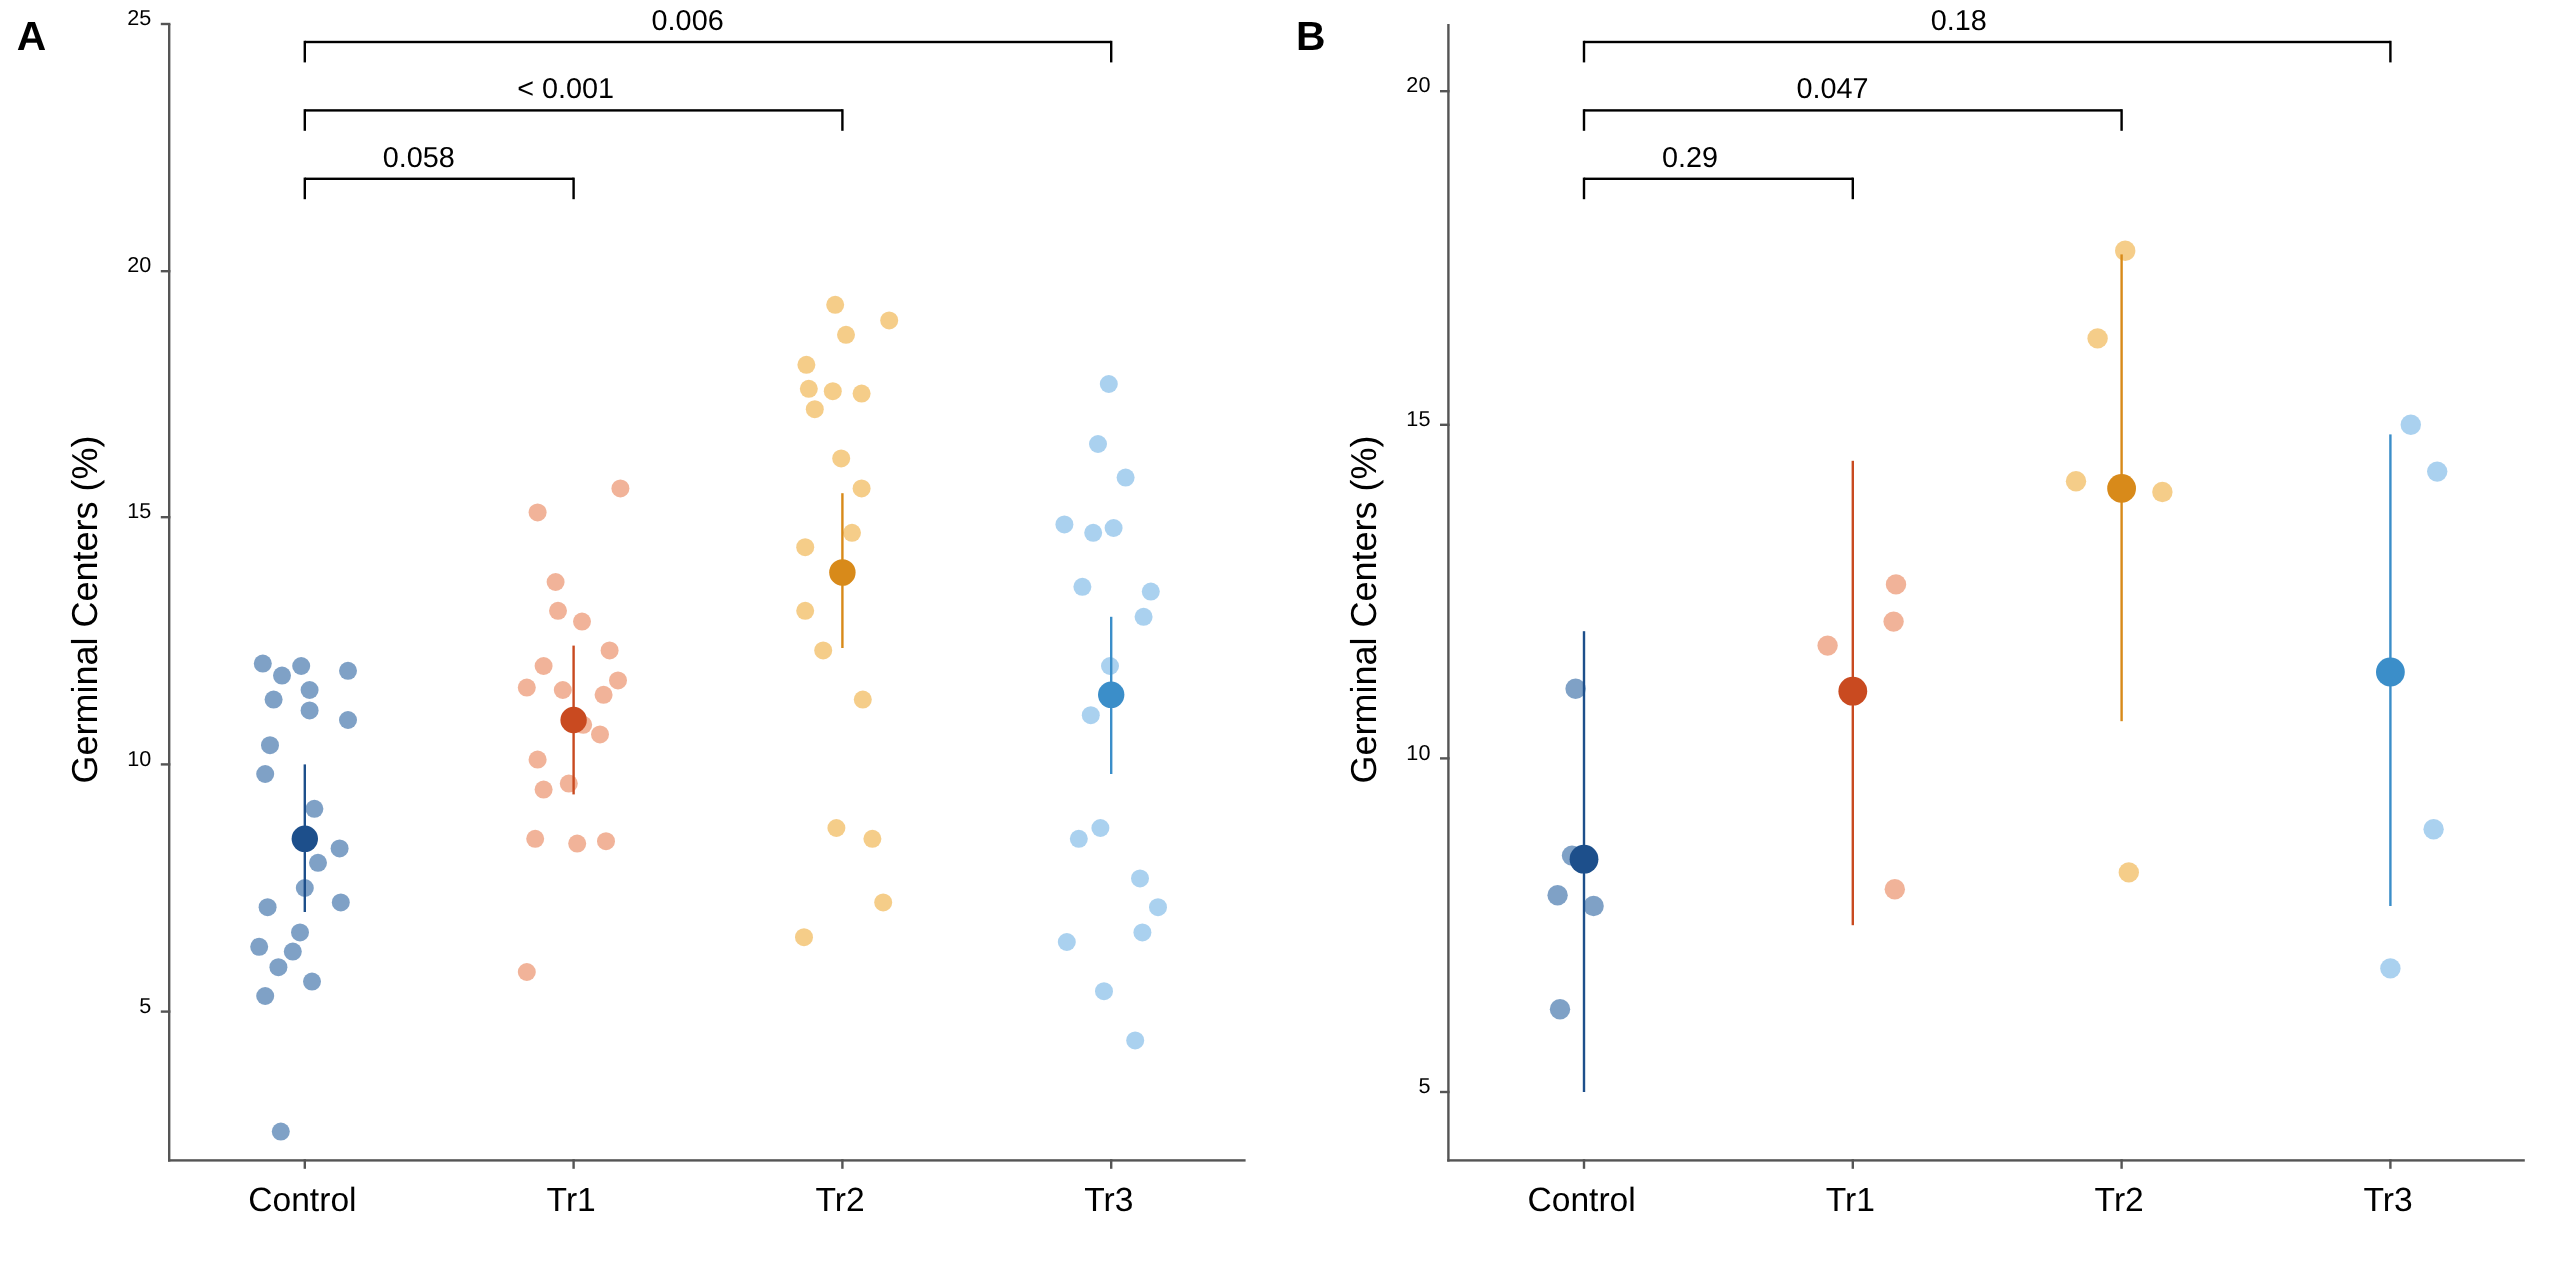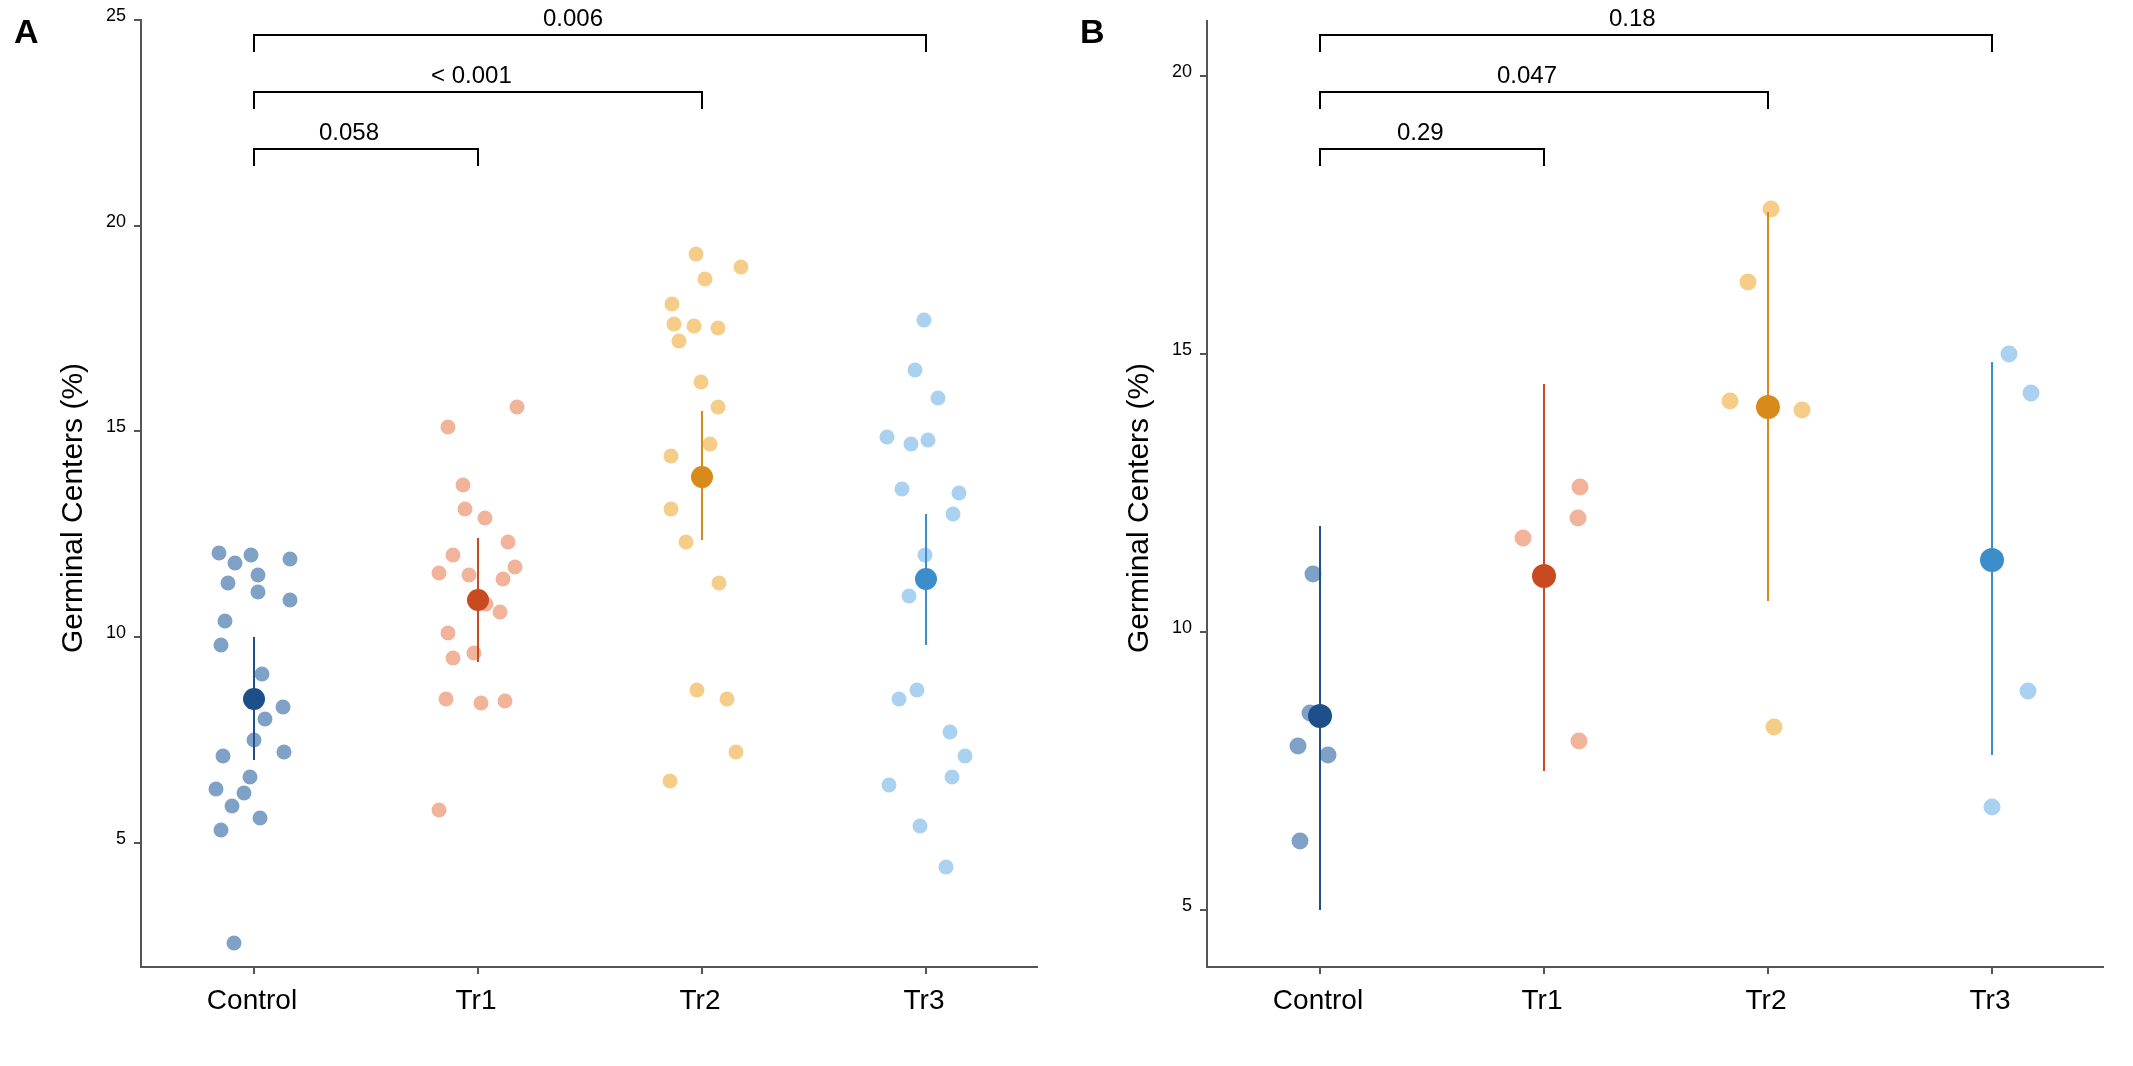--- a/index.html
+++ b/index.html
@@ -263,15 +263,15 @@
       <div class="tick-text" style="right: 940px; top: 617.118px;">10</div>
       <div class="tick-text" style="right: 940px; top: 338.882px;">15</div>
       <div class="tick-text" style="right: 940px; top: 60.6471px;">20</div>
       <div class="y-title" style="left: 55px; top: 653px;">Germinal Centers (%)</div>
       <div class="x-cat" style="left: 192px; width: 120px; top: 984px;">Control</div>
       <div class="x-cat" style="left: 416px; width: 120px; top: 984px;">Tr1</div>
       <div class="x-cat" style="left: 640px; width: 120px; top: 984px;">Tr2</div>
       <div class="x-cat" style="left: 864px; width: 120px; top: 984px;">Tr3</div>
       <div class="p-label" style="left: 543px; top: 4.19px;">0.18</div>
       <div class="p-label" style="left: 431px; top: 60.95px;">0.047</div>
-      <div class="p-label" style="left: 319px; top: 117.71px; margin-left: 12px;">0.29</div>
+      <div class="p-label" style="left: 319px; top: 117.71px;">0.29</div>
     </div>
   </div>
 
 </body></html>

